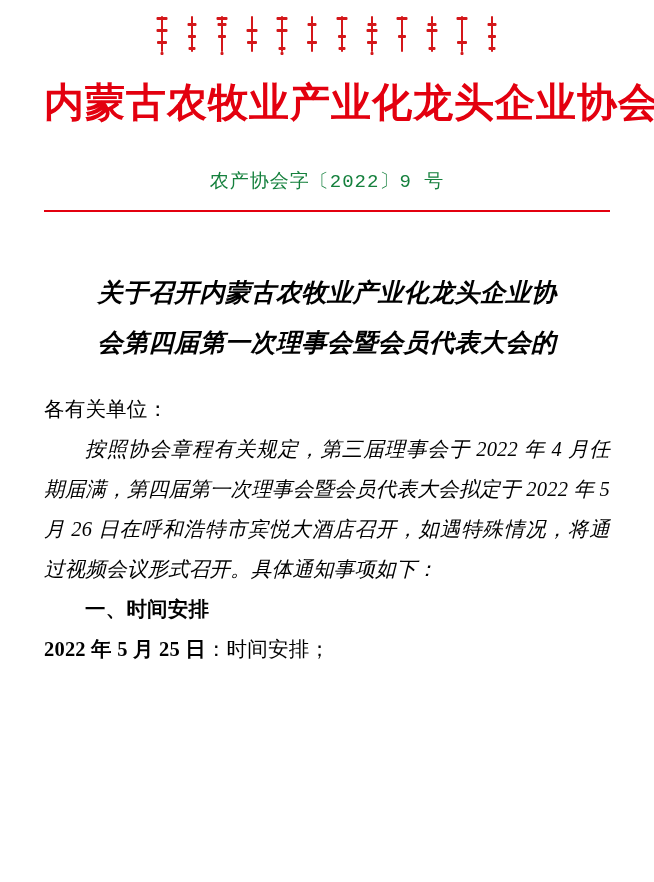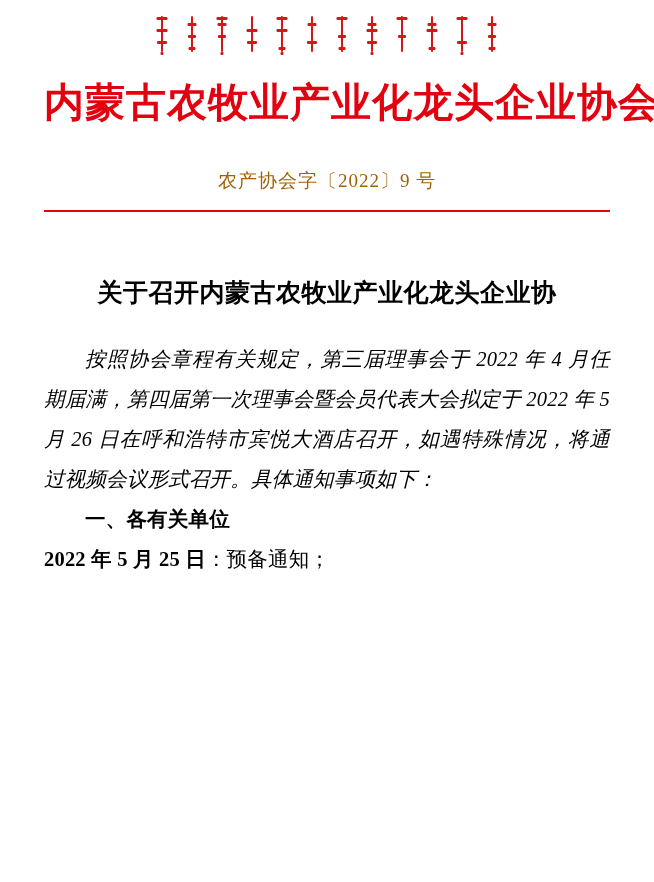--- a/index.html
+++ b/index.html
@@ -70,21 +70,22 @@
     line-height: 1.15;
     white-space: nowrap;
   }
 
   
   .doc-number {
     margin-top: 42px;
     text-align: center;
     font-size: 19px;
     letter-spacing: 1px;
-    color: #a16207;
+    color: #15803d;
+    font-family: Liberation Mono, monospace;
   }
 
   
   .red-rule {
     margin-top: 16px;
     height: 2px;
     background: #e3000f;
     width: 100%;
   }
 
@@ -93,20 +94,21 @@
     margin-top: 56px;
     text-align: center;
     font-weight: bold;
     font-size: 25px;
     line-height: 2.0;
     letter-spacing: 0.5px;
     padding: 0 10px;
   }
   .main-heading div {
     display: block;
+    font-style: italic;
   }
 
   
   .body-text {
     margin-top: 22px;
     font-size: 20.5px;
     line-height: 1.95;
     letter-spacing: 0.2px;
     text-align: justify;
   }
@@ -202,21 +204,23 @@
   </div>
 
   <div class="doc-title">内蒙古农牧业产业化龙头企业协会文件</div>
 
   <div class="doc-number">农产协会字〔2022〕9 号</div>
 
   <div class="red-rule"></div>
 
   <div class="main-heading">
     <div>关于召开内蒙古农牧业产业化龙头企业协</div>
+    <div>会第四届第一次理事会暨会员代表大会的</div>
   </div>
 
   <div class="body-text">
+    <p>各有关单位：</p>
     <p class="indent-2">按照协会章程有关规定，第三届理事会于 2022 年 4 月任期届满，第四届第一次理事会暨会员代表大会拟定于 2022 年 5 月 26 日在呼和浩特市宾悦大酒店召开，如遇特殊情况，将通过视频会议形式召开。具体通知事项如下：</p>
-    <p class="sec-head">一、各有关单位</p>
-    <p><span class="bold">2022 年 5 月 25 日</span><span>：预备通知；</span></p>
+    <p class="sec-head">一、时间安排</p>
+    <p><span class="bold">2022 年 5 月 25 日</span><span>：时间安排；</span></p>
   </div>
 
 </div>
 
 </body></html>

